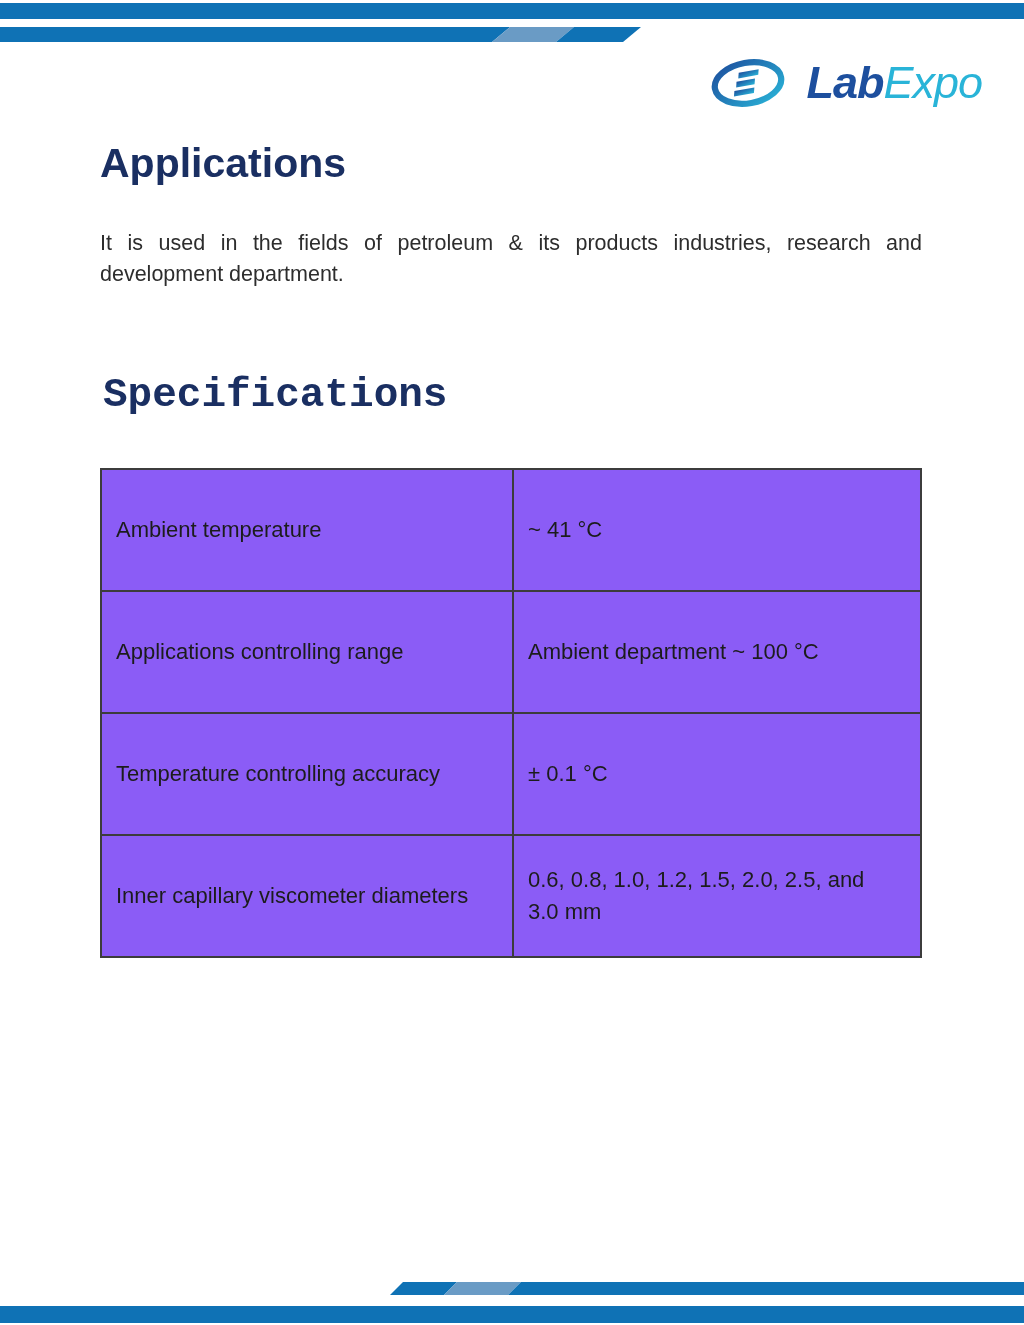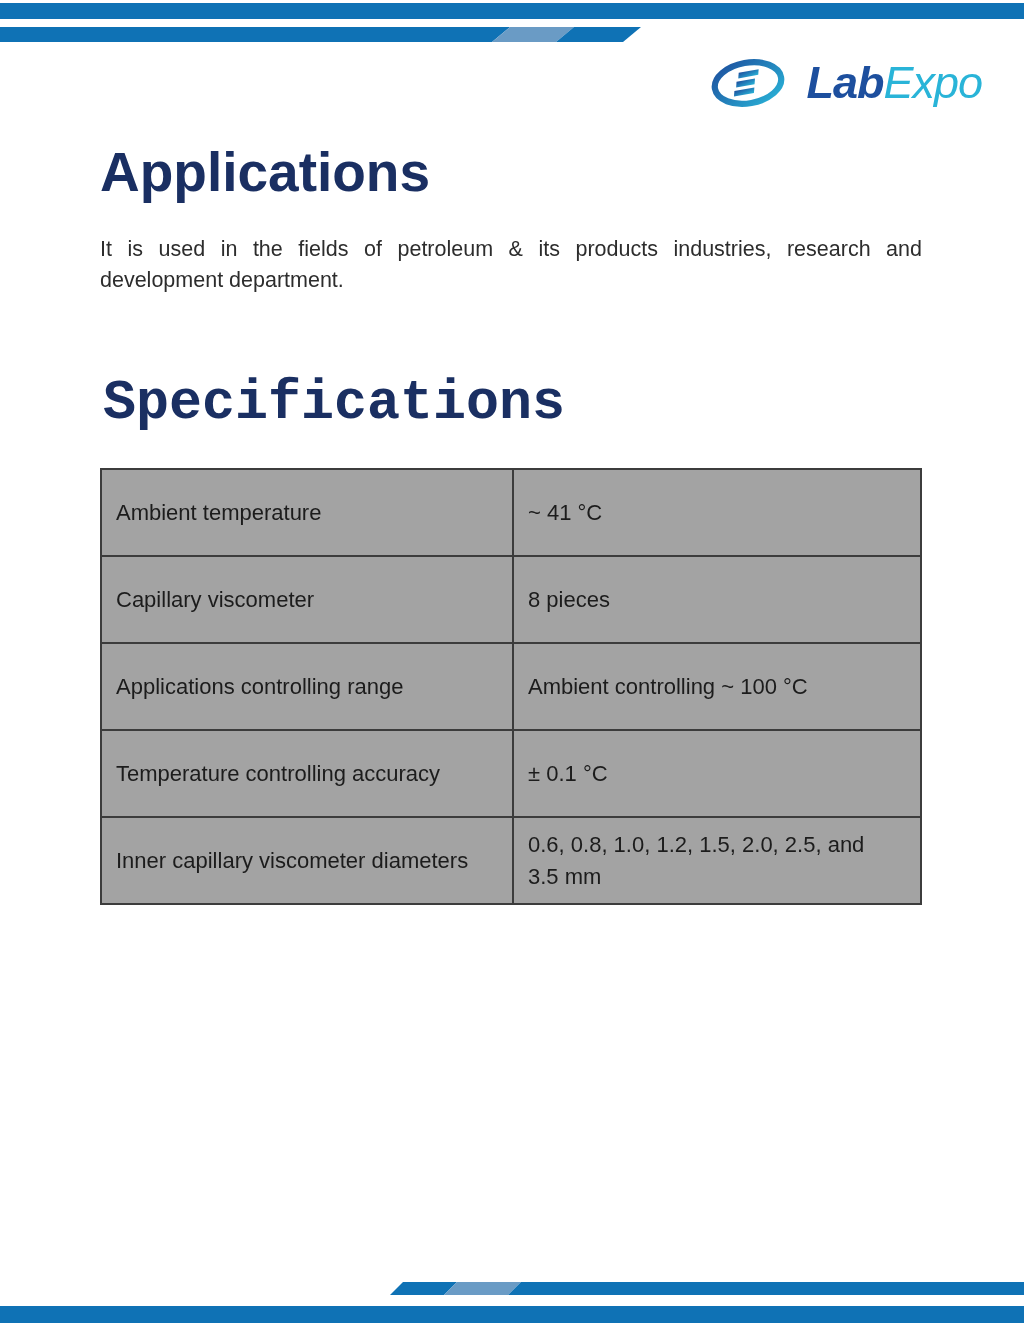--- a/index.html
+++ b/index.html
@@ -24,46 +24,46 @@
   }
   .logo svg { display:block; }
   .logo-text { font-style:italic; font-size:45px; letter-spacing:-1px; white-space:nowrap; }
   .logo-lab  { font-weight:bold; color:#1d4f9e; }
   .logo-expo { font-weight:500;  color:#29b4d8; }
 
   
   .page-title {
     position:absolute; left:100px;
     color:#1a2f62;
-    font-size:55px; font-weight:800; letter-spacing:0px;
+    font-size:41px; font-weight:800; letter-spacing:0px;
   }
   #applications-title { top:140px; }
   #specifications-title { top:372px; left:103px;font-family:Liberation Mono, monospace; }
 
   .body-text {
-    position:absolute; left:100px; top:234px; width:822px;
+    position:absolute; left:100px; top:228px; width:822px;
     color:#2d2d2d; font-size:21.5px; line-height:31px;
     text-align:justify;
   }
 
   
   table.spec {
     position:absolute; left:100px; top:468px;
     width:822px;
     border-collapse:collapse;
     table-layout:fixed;
   }
   table.spec td {
     border:2px solid #3c3c3c;
-    height:87px;
+    height:122px;
     vertical-align:middle;
     font-size:22px; color:#1c1c1c;
     padding:6px 20px 6px 14px;
     line-height:32px;
-    background:#a3a3a3;
+    background:#8b5cf6;
   }
   table.spec td.label-col { width:412px; }
 </style>
 </head>
 <body>
 
 <svg class="decor header" width="1024" height="50" viewBox="0 0 1024 50">
   <rect x="0" y="3" width="1024" height="16" fill="#0f72b5"></rect>
   <polygon points="0,27 510,27 492,42 0,42" fill="#0f72b5"></polygon>
   <polygon points="510,27 574,27 556,42 492,42" fill="#6a9bc5"></polygon>
@@ -96,34 +96,30 @@
 
 <h1 class="page-title" id="specifications-title">Specifications</h1>
 
 <table class="spec">
   <tbody>
     <tr>
       <td class="label-col">Ambient temperature</td>
       <td>~ 41 °C</td>
     </tr>
     <tr>
-      <td class="label-col">Capillary viscometer</td>
-      <td>8 pieces</td>
-    </tr>
-    <tr>
       <td class="label-col">Applications controlling range</td>
-      <td>Ambient controlling ~ 100 °C</td>
+      <td>Ambient department ~ 100 °C</td>
     </tr>
     <tr>
       <td class="label-col">Temperature controlling accuracy</td>
       <td>± 0.1 °C</td>
     </tr>
     <tr>
       <td class="label-col">Inner capillary viscometer diameters</td>
-      <td>0.6, 0.8, 1.0, 1.2, 1.5, 2.0, 2.5, and 3.5 mm</td>
+      <td>0.6, 0.8, 1.0, 1.2, 1.5, 2.0, 2.5, and 3.0 mm</td>
     </tr>
   </tbody>
 </table>
 
 <svg class="decor footer" width="1024" height="45" viewBox="0 0 1024 45">
   <polygon points="403,2 457,2 444,15 390,15" fill="#0f72b5"></polygon>
   <polygon points="457,2 521,2 508,15 444,15" fill="#6a9bc5"></polygon>
   <polygon points="521,2 1024,2 1024,15 508,15" fill="#0f72b5"></polygon>
   <rect x="0" y="26" width="1024" height="17" fill="#0f72b5"></rect>
 </svg>

